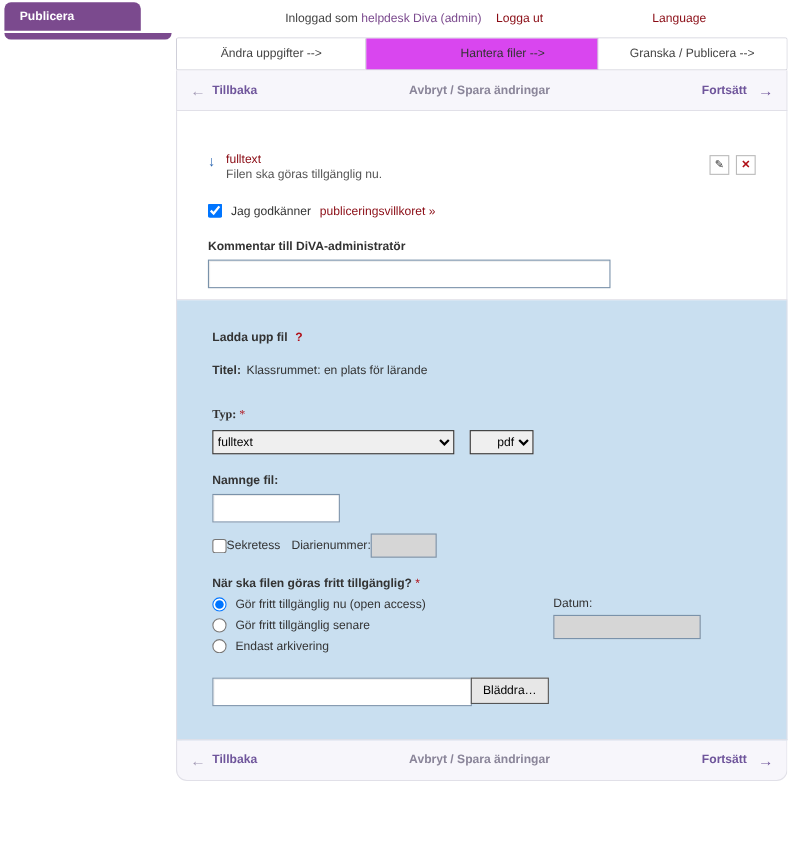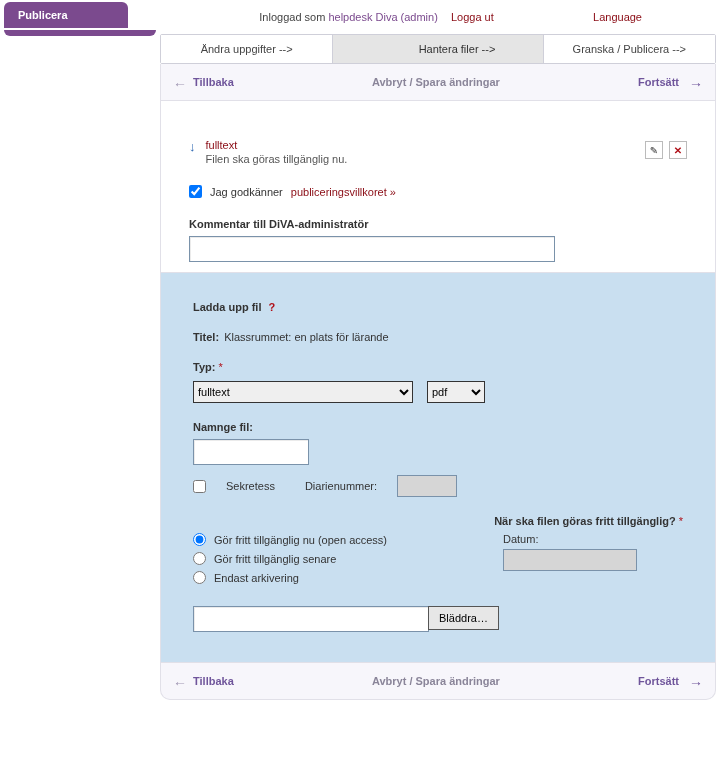--- a/index.html
+++ b/index.html
@@ -76,21 +76,21 @@
   .step {
     flex:1;
     text-align:center;
     padding:8px 4px;
     font-size:11px;
     color:#444;
     border-right:1px solid #cfcfd9;
     background:#fff;
   }
   .step:last-child { border-right:0; }
-  .step.active { background:#e5e5e5; color:#333;padding-left:42px; }
+  .step.active { background:#d946ef; color:#333;padding-left:42px; }
   .navrow {
     display:flex;
     align-items:center;
     justify-content:space-between;
     background:#f7f6fb;
     border:1px solid #e1e0e8;
     border-top:0;
     padding:10px 12px;
     color:#7b6a97;
   }
@@ -152,28 +152,28 @@
   }
   .req { color:#b01018; }
   .selrow { margin-top:8px; display:flex; gap:14px; }
   select.sel {
     border:1px solid #333;
     height:22px;
     font-size:11px;
     background:#efefef;
   }
   .sel.wide { width:220px; }
-  .sel.narrow { width:58px; }
+  .sel.narrow { width:58px;padding-left:20px; }
   .txt-small {
     width:110px; height:22px;
     border:1px solid #7a92aa;
     background:#fff;
     box-shadow: inset 1px 1px 0 rgba(0,0,0,.08);
   }
-  .sekrow { display:flex; align-items:center; gap:20px; margin-top:10px; }
+  .sekrow { display:flex; align-items:center; gap:0; margin-top:10px; }
   .diarie {
     width:58px; height:20px;
     border:1px solid #7a92aa;
     background:#d6d6d6;
   }
   .radiorow { display:flex; align-items:center; gap:8px; margin-top:6px; }
   .datumfield {
     width:132px; height:20px;
     border:1px solid #7a92aa;
     background:#d6d6d6;
@@ -260,21 +260,21 @@
       <div>
         <span class="h">Ladda upp fil</span>
         <span class="qmark">?</span>
       </div>
 
       <div style="margin-top:18px;">
         <span class="h">Titel:</span>
         <span style="margin-left:2px;">Klassrummet: en plats för lärande</span>
       </div>
 
-      <div style="margin-top:18px;">
+      <div style="margin-top:28px;font-family:Liberation Serif, serif;">
         <span class="h">Typ:</span>
         <span class="req">*</span>
       </div>
       <div class="selrow">
         <select class="sel wide">
           <option>fulltext</option>
         </select>
         <select class="sel narrow">
           <option>pdf</option>
         </select>
@@ -287,21 +287,21 @@
         <input type="text" class="txt-small" style="">
       </div>
 
       <div class="sekrow">
         <input type="checkbox" style="">
         <span>Sekretess</span>
         <span style="margin-left:10px;">Diarienummer:</span>
         <div class="diarie"></div>
       </div>
 
-      <div style="margin-top:18px;text-align:right;">
+      <div style="margin-top:18px;">
         <span class="h">När ska filen göras fritt tillgänglig?</span>
         <span class="req"> *</span>
       </div>
 
       <div style="display:flex; align-items:flex-start;">
         <div style="flex:1;">
           <div class="radiorow">
             <input type="radio" name="avail" checked="" style="">
             <span>Gör fritt tillgänglig nu (open access)</span>
           </div>

